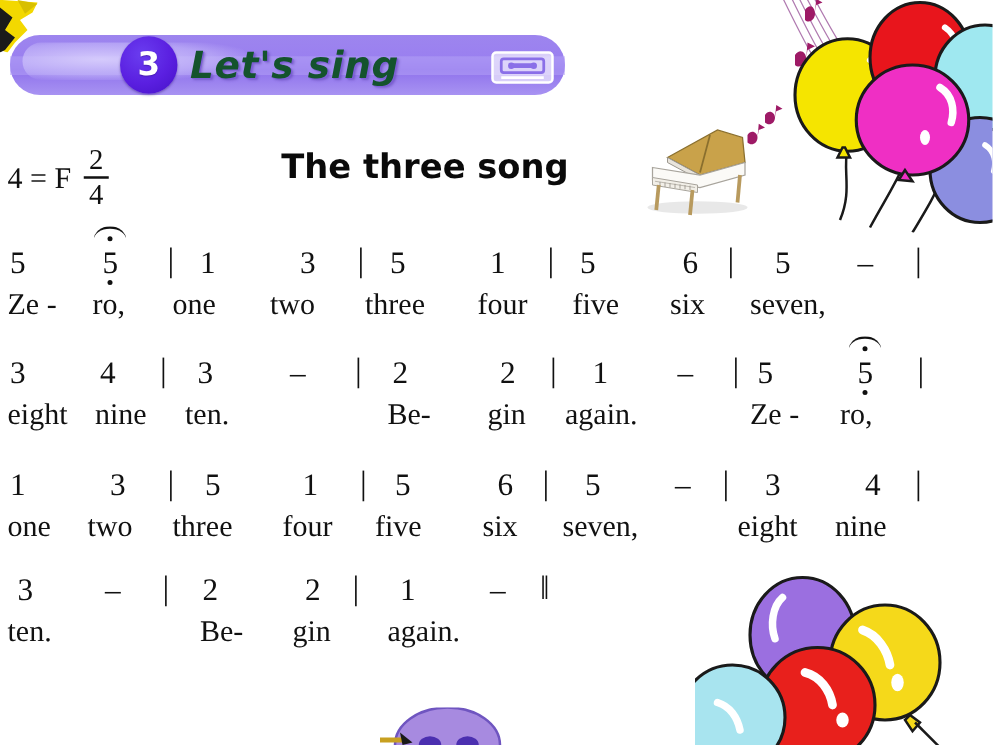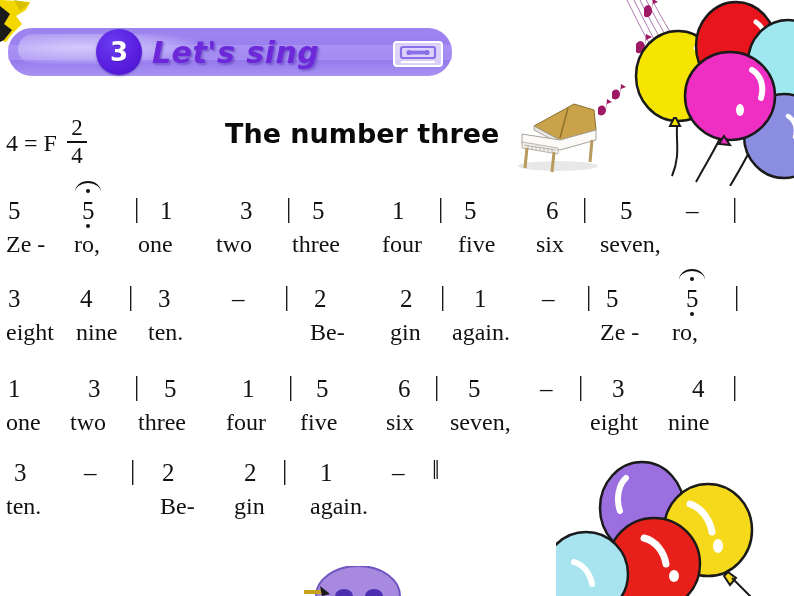--- a/index.html
+++ b/index.html
@@ -70,21 +70,21 @@
   .banner-title {
     position: absolute;
     left: 152px; top: 30px;
     height: 44px;
     display: flex; align-items: center;
     font-family: "DejaVu Sans", sans-serif;
     font-weight: bold;
     font-size: 30px;
     font-style: italic;
     letter-spacing: .5px;
-    color: #6d28d9;
+    color: #14532d;
     text-shadow: 1px 1px 0 #7d5fd8, 2px 2px 2px rgba(70,40,150,.4);
     z-index: 3;
     white-space: nowrap;
   }
   .cassette {
     position: absolute;
     left: 392px; top: 40px;
     width: 52px; height: 28px;
     z-index: 3;
   }
@@ -256,21 +256,21 @@
 
 <div class="keysig">
   <span>4 = F</span>
   <span class="frac">
     <span class="num">2</span>
     <span class="bar"></span>
     <span class="den">4</span>
   </span>
 </div>
 
-<div class="song-title">The number three</div>
+<div class="song-title">The three song</div>
 
 <div class="piano">
   <svg width="96" height="80" viewBox="0 0 96 80" xmlns="http://www.w3.org/2000/svg">
     <ellipse cx="50" cy="70" rx="40" ry="5" fill="#d6d6d6" fill-opacity="0.55"></ellipse>
     <path d="M26 30 L66 8 L86 14 L88 34 L52 44 Z" fill="#c9a24a" stroke="#8a6f2e" stroke-width="1"></path>
     <path d="M26 30 L52 44 L52 48 L26 34 Z" fill="#e8e4dc" stroke="#9a968e" stroke-width=".8"></path>
     <path d="M14 38 L52 44 L88 34 L88 44 L52 54 L14 48 Z" fill="#fbfaf7" stroke="#a8a49c" stroke-width="1"></path>
     <path d="M14 46 L50 52 L50 58 L14 52 Z" fill="#f2efe8" stroke="#a8a49c" stroke-width=".8"></path>
     <path d="M16 49 L48 54" stroke="#bdb9b0" stroke-width="1"></path>
     <g stroke="#8e8a82" stroke-width=".6">

